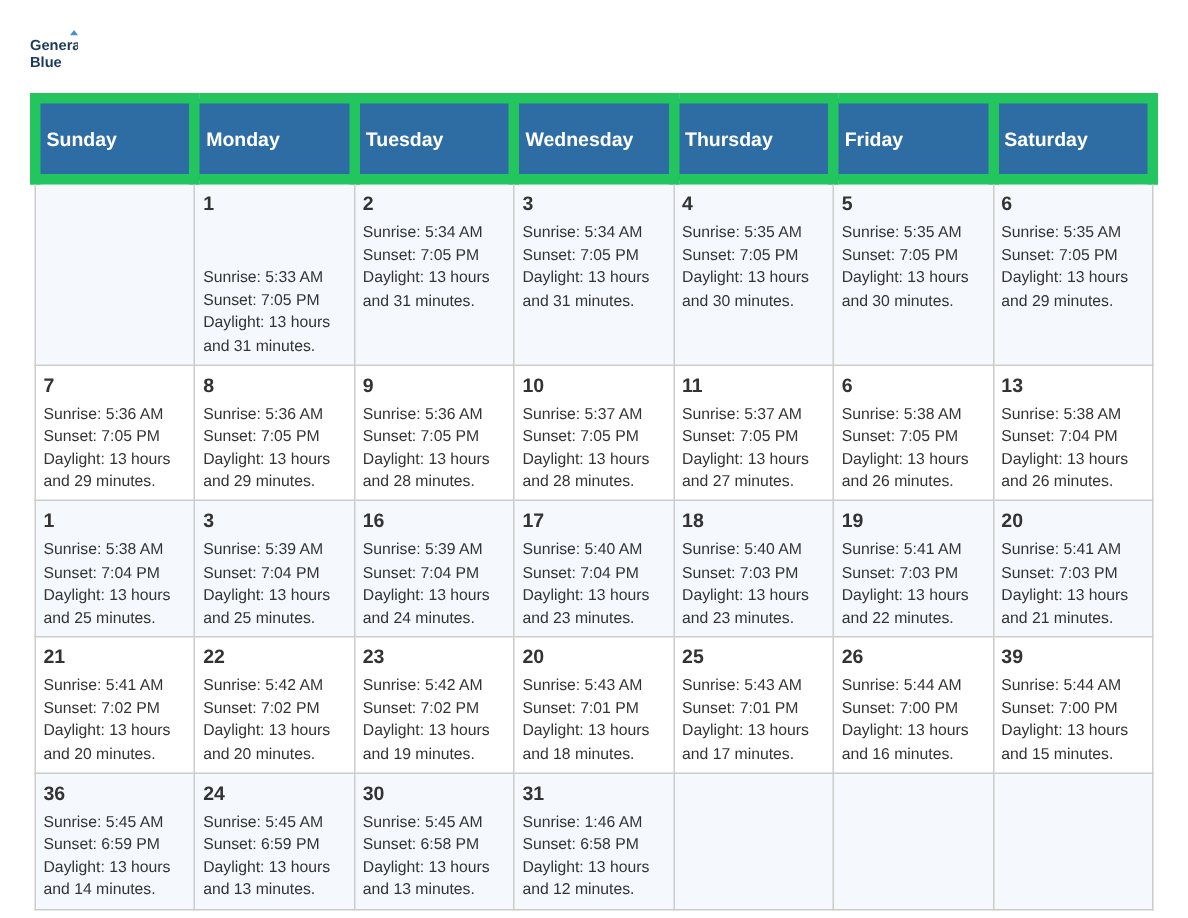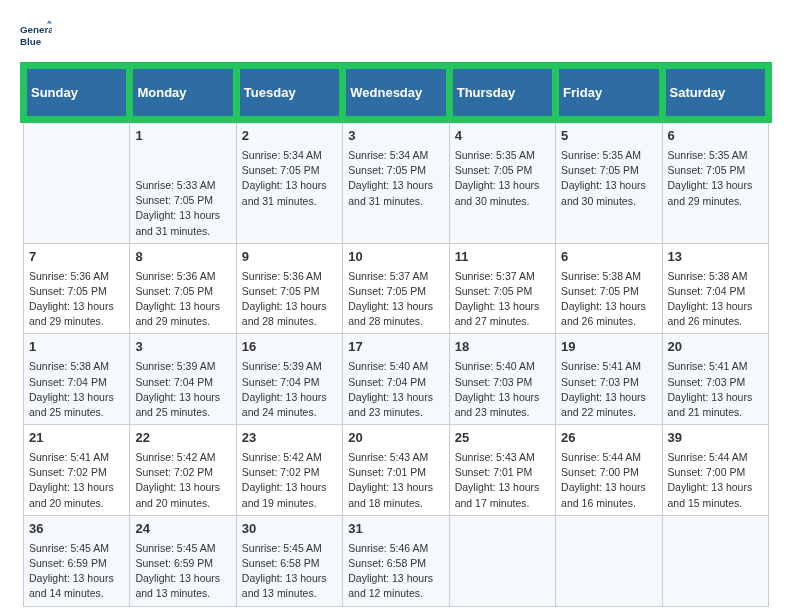--- a/index.html
+++ b/index.html
@@ -330,21 +330,21 @@
         </td>
         <td>
           <span class="day-num">30</span>
           <div class="day-info" style="white-space: pre-line;">Sunrise: 5:45 AM
 Sunset: 6:58 PM
 Daylight: 13 hours
 and 13 minutes.</div>
         </td>
         <td>
           <span class="day-num">31</span>
-          <div class="day-info" style="white-space: pre-line;">Sunrise: 5:46 AM
+          <div class="day-info" style="white-space: pre-line;">Sunrise: 1:46 AM
 Sunset: 6:58 PM
 Daylight: 13 hours
 and 12 minutes.</div>
         </td>
         <td></td>
         <td></td>
         <td></td>
       </tr>
     </tbody>
 </table>

